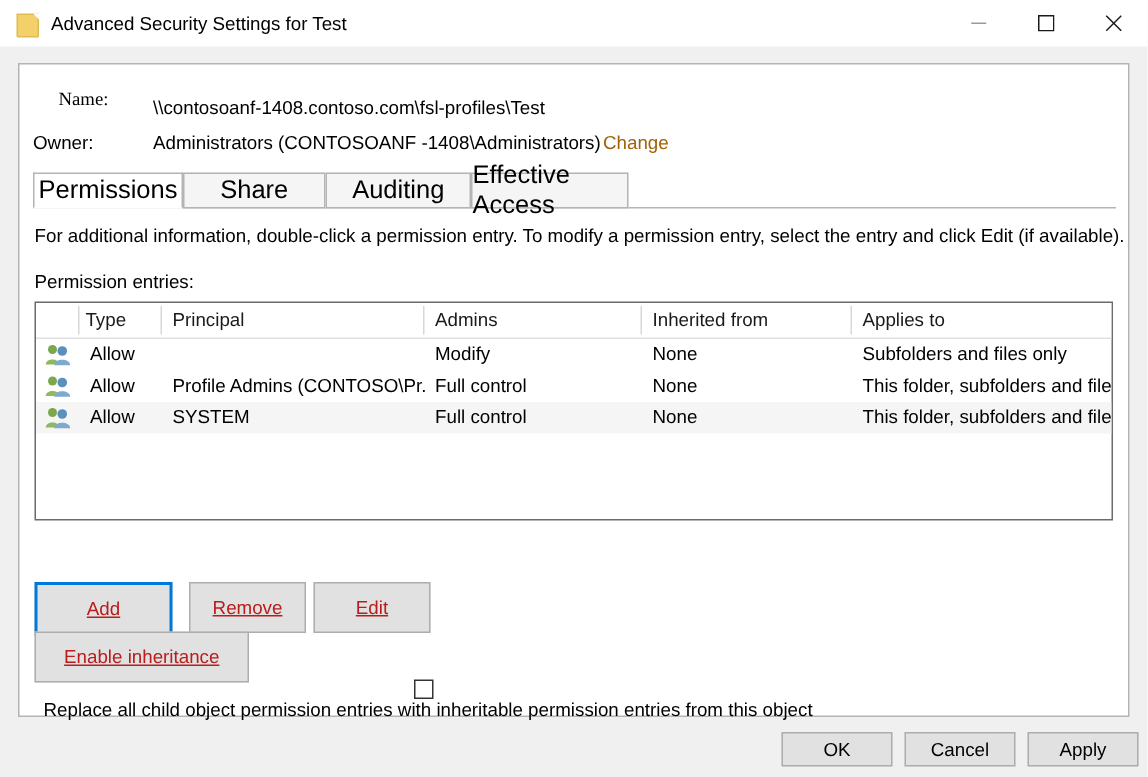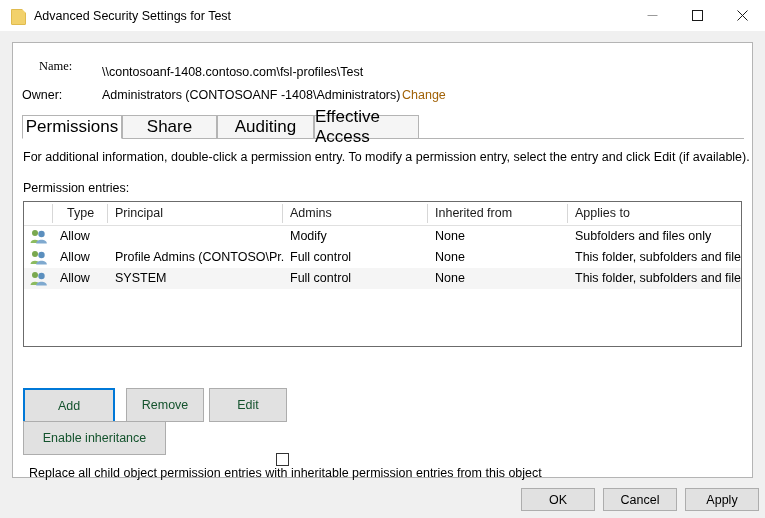--- a/index.html
+++ b/index.html
@@ -215,26 +215,27 @@
   }
 
   
   .btn {
     position: absolute;
     box-sizing: border-box;
     background: #e1e1e1;
     border: 1px solid #adadad;
     font-family: "Liberation Sans", sans-serif;
     font-size: 12.5px;
-    color: #14532d;
+    color: #b91c1c;
     display: flex;
     align-items: center;
     justify-content: center;
     cursor: default;
     padding: 16px;
+    text-decoration: underline;
   }
   .btn.focused {
     border: 2px solid #0078d7;
   }
 
   
   .cb-wrap {
     position: absolute;
     left: 10px; top: 410px;
     display: flex;
@@ -316,21 +317,21 @@
     <div class="tab" style="left:195px;width:97px;">Auditing</div>
     <div class="tab" style="left:100px;width:95px;">Share</div>
     <div class="tab" style="left:292px;width:105px;">Effective Access</div>
   </div>
 
   <div class="hint">For additional information, double-click a permission entry. To modify a permission entry, select the entry and click Edit (if available).</div>
   <div class="entries-label">Permission entries:</div>
 
   <div class="listview">
     <div class="lv-header">
-      <div class="hcell" style="left:37px;  width:55px;">Type</div>
+      <div class="hcell" style="left:16px;  width:55px;text-align:center;">Type</div>
       <div class="hdiv" style="left:28px;"></div>
       <div class="hcell" style="left:85px;  width:175px;">Principal</div>
       <div class="hdiv" style="left:83px;"></div>
       <div class="hcell" style="left:260px; width:145px;">Admins</div>
       <div class="hdiv" style="left:258px;"></div>
       <div class="hcell" style="left:405px; width:140px;">Inherited from</div>
       <div class="hdiv" style="left:403px;"></div>
       <div class="hcell" style="left:545px; width:170px;">Applies to</div>
       <div class="hdiv" style="left:543px;"></div>
     </div>

